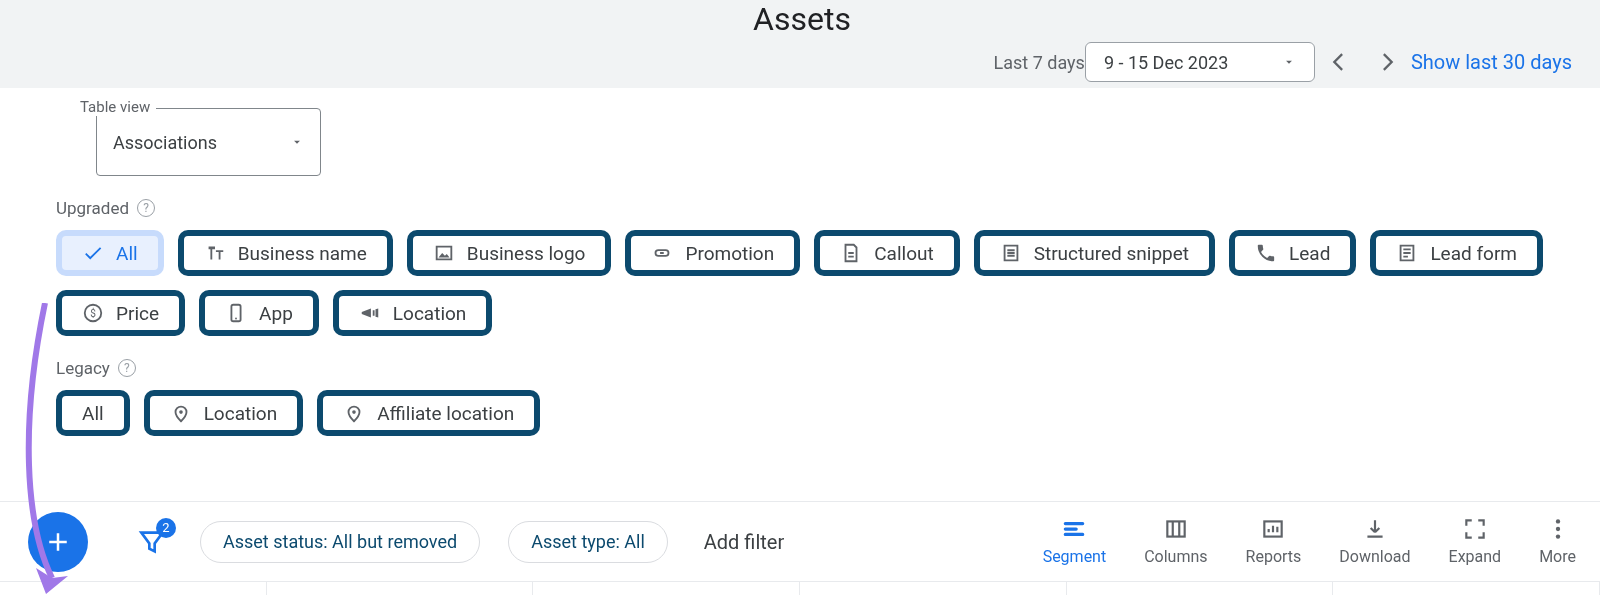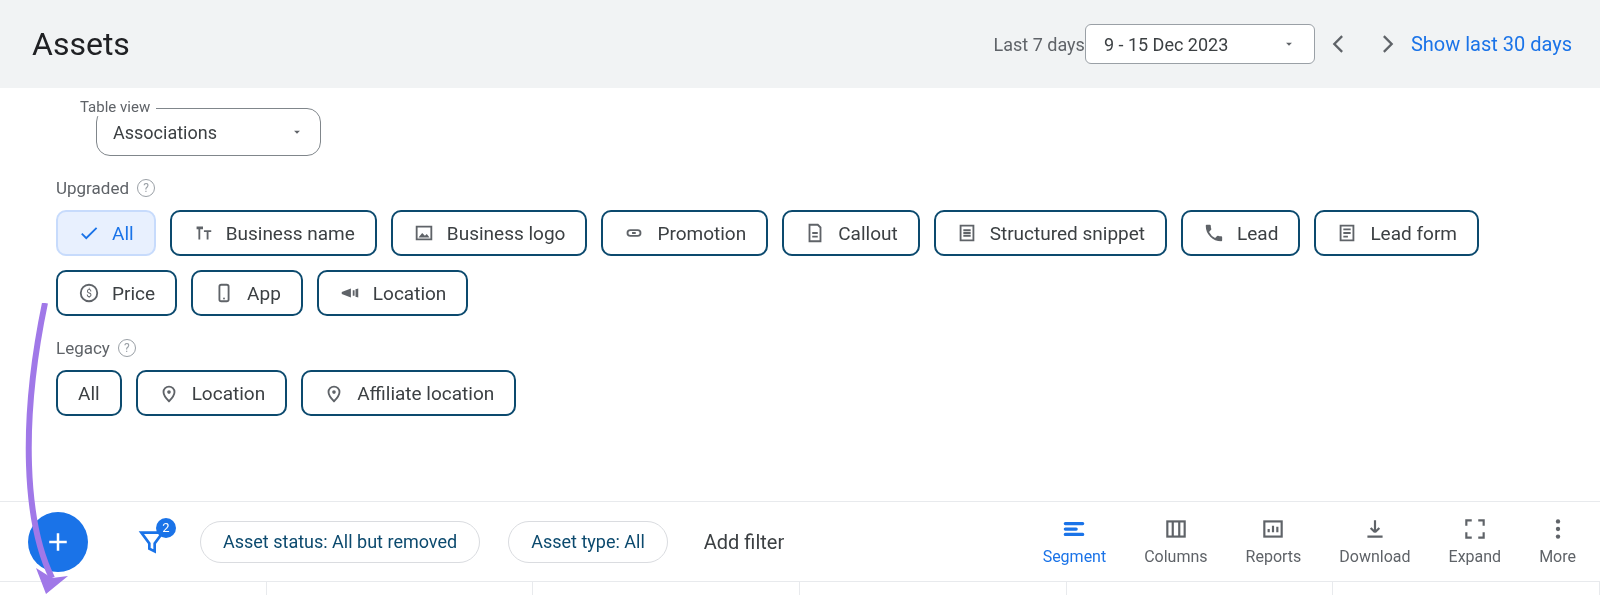--- a/index.html
+++ b/index.html
@@ -13,20 +13,21 @@
     position: relative;
   }
 
   
   .topbar {
     display: flex;
     align-items: center;
     height: 88px;
     padding: 0 28px 0 32px;
     background: #f1f3f4;
+    flex-direction: column;
   }
   .page-title {
     font-size: 32px;
     font-weight: 400;
     color: #202124;
   }
   .topbar-right {
     margin-left: auto;
     display: flex;
     align-items: center;
@@ -80,22 +81,22 @@
     position: absolute;
     top: -10px;
     left: 18px;
     background: #fff;
     padding: 0 6px;
     font-size: 15px;
     color: #5f6368;
   }
   .table-view-select {
     border: 1px solid #80868b;
-    border-radius: 14px;
-    height: 48px;
+    border-radius: 4px;
+    height: 68px;
     min-width: 225px;
     display: flex;
     align-items: center;
     justify-content: space-between;
     padding: 0 16px;
     font-size: 18px;
     color: #3c4043;
     cursor: pointer;
   }
 
@@ -124,21 +125,21 @@
     flex-wrap: wrap;
     gap: 14px;
     margin-bottom: 10px;
   }
   .chip {
     display: inline-flex;
     align-items: center;
     gap: 12px;
     height: 46px;
     padding: 0 20px;
-    border: 2px solid #0c4a6e;
+    border: 6px solid #0c4a6e;
     border-radius: 10px;
     font-size: 19px;
     color: #3c4043;
     cursor: pointer;
     background: #fff;
   }
   .chip.active {
     border-color: #c7dbfc;
     background: #e8f0fe;
     color: #1a73e8;

